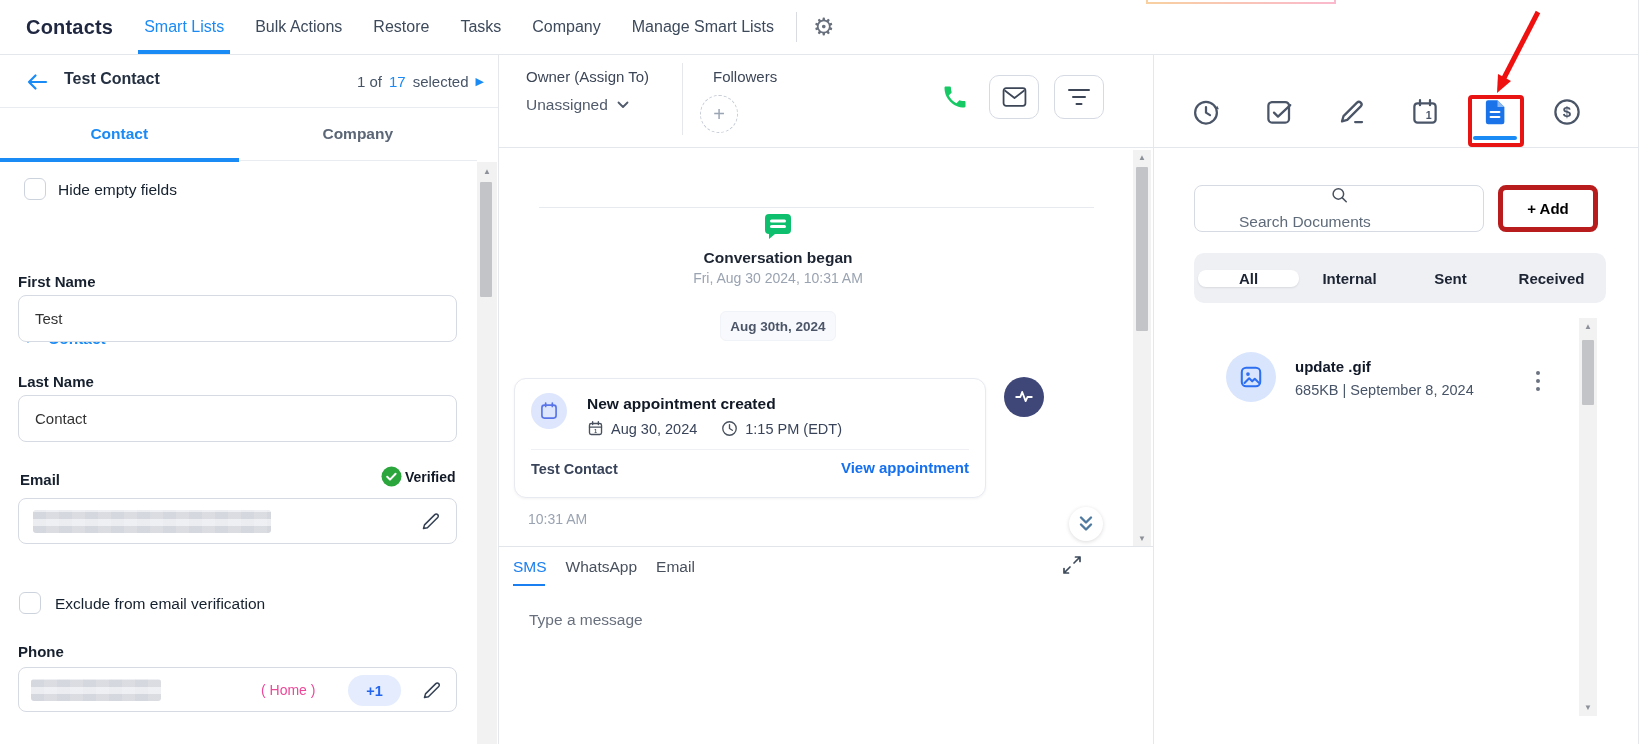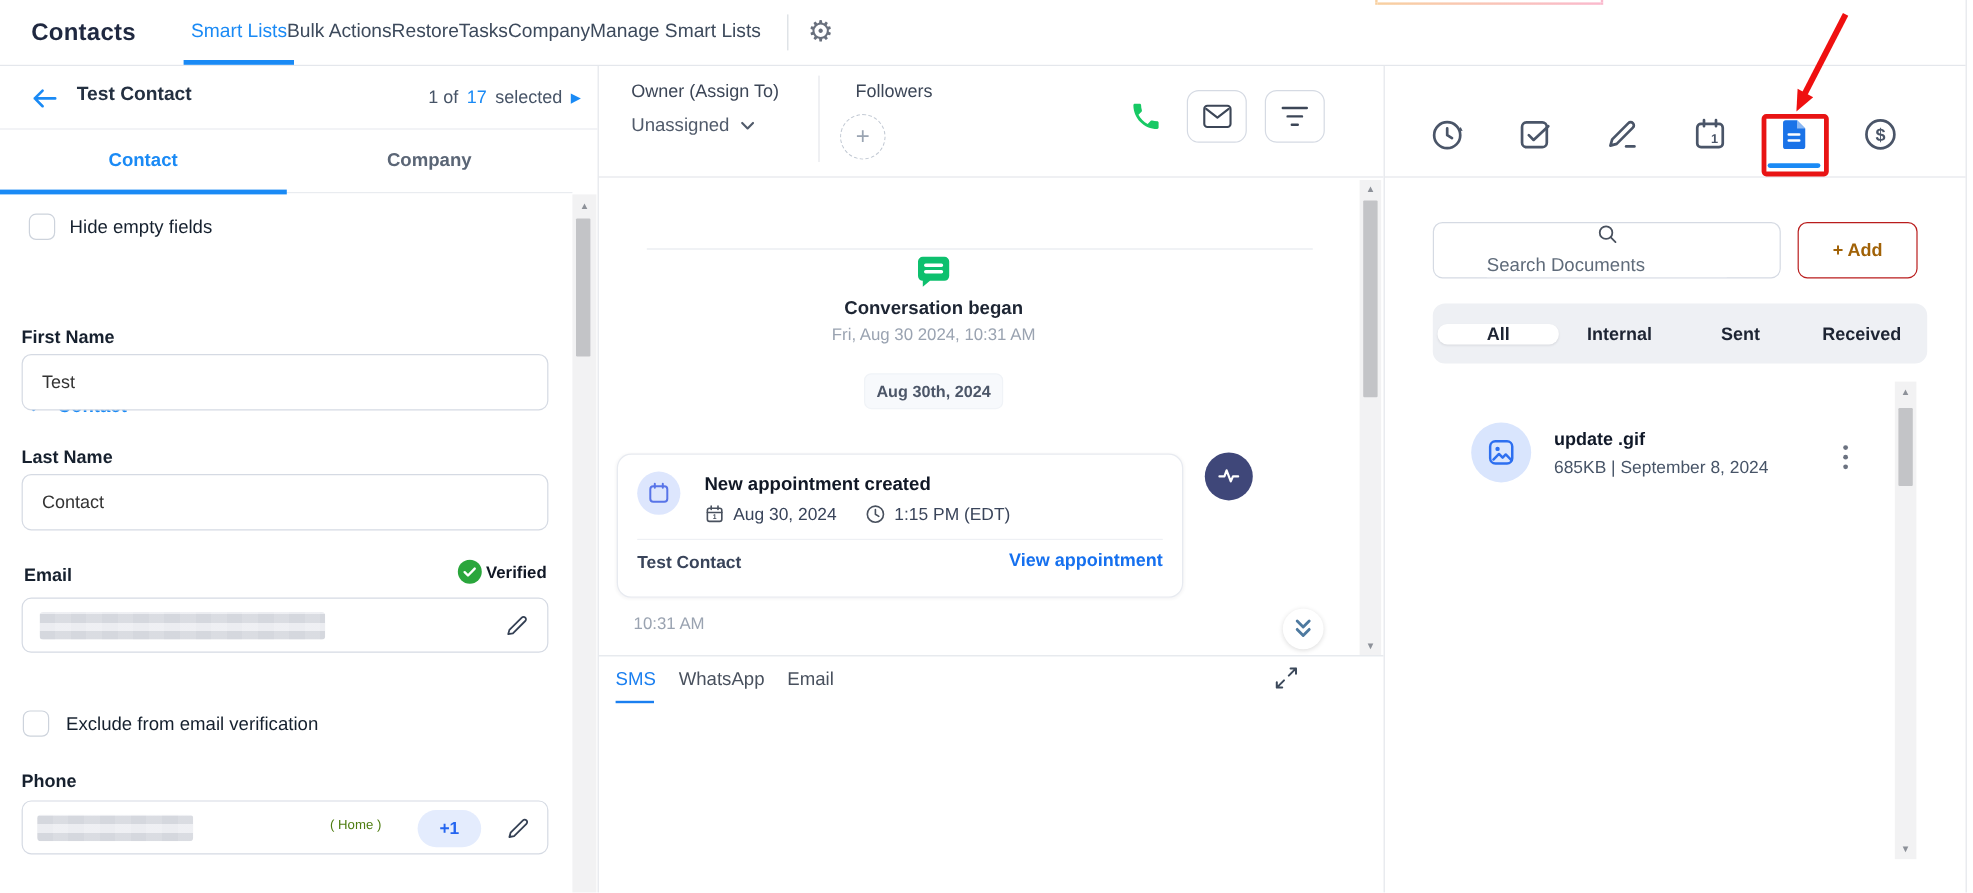--- a/index.html
+++ b/index.html
@@ -6,21 +6,21 @@
   html,body { background:#fff; }
   #app {
     position:relative; width:1644px; height:744px; overflow:hidden;
     font-family:"Liberation Sans", sans-serif; color:#1d2939; background:#fff;
   }
   .abs { position:absolute; }
 
   
   #topnav { position:absolute; left:0; top:0; width:1638px; height:55px; border-bottom:1px solid #e4e7ec; display:flex; align-items:center; background:#fff; }
   .nav-title { font-size:20px; font-weight:bold; color:#1f2840; margin-left:26px; letter-spacing:.2px; }
-  .nav-tabs { display:flex; align-items:center; margin-left:46px; height:100%; }
+  .nav-tabs { display:flex; align-items:center; gap:31px; margin-left:31px; height:100%; }
   .nav-tab { font-size:16px; color:#3d4a5c; height:100%; display:flex; align-items:center; position:relative; cursor:pointer; white-space:nowrap; }
   .nav-tab.active { color:#1a8af5; }
   .nav-tab.active::after { content:""; position:absolute; left:-6px; right:-6px; bottom:0; height:4px; background:#1a8af5; }
   .nav-sep { width:1px; height:30px; background:#d8dce2; margin-left:22px; }
   .gear { margin-left:16px; font-size:24px; color:#69707d; cursor:pointer; line-height:1; }
   .grad-sliver { position:absolute; left:1146px; top:0; width:190px; height:4px;
     border:2px solid; border-top:none; border-image:linear-gradient(90deg,#f8d0a0,#fab9cd) 1; }
 
   
   #left-panel { position:absolute; left:0; top:55px; width:498px; height:689px; background:#fff; }
@@ -42,21 +42,21 @@
   .text-input { position:absolute; left:18px; width:439px; height:47px; border:1px solid #d5dae3; border-radius:8px; background:#fff; font-size:15px; color:#333; padding:0 16px; font-family:"Liberation Sans",sans-serif; }
   .blurbox { border-radius:3px; filter:blur(.6px);
     background: repeating-linear-gradient(0deg, rgba(206,209,216,.65) 0 7px, rgba(238,239,243,.8) 7px 14px),
                 repeating-linear-gradient(90deg, #e2e4e9 0 13px, #f1f2f5 13px 26px); }
   .pencil-btn { cursor:pointer; }
   .helper-row { position:absolute; left:20px; top:495px; font-size:15.5px; color:#69707d; }
   .helper-row a { color:#1a7ff0; text-decoration:underline; cursor:pointer; }
   .badge-verified { position:absolute; left:381px; top:411px; display:flex; align-items:center; gap:3px; }
   .badge-verified .txt { font-size:14px; font-weight:bold; color:#111826; }
   .pill-plus1 { position:absolute; left:329px; top:7px; width:53px; height:31px; background:#e4ecfd; color:#2465f0; font-weight:bold; font-size:14.5px; border-radius:16px; display:flex; align-items:center; justify-content:center; cursor:pointer; }
-  .phone-home { position:absolute; left:256px; top:14px; font-size:11px; color:#4d7c0f; }
+  .phone-home { position:absolute; left:242px; top:14px; font-size:14px; color:#ec4899; }
 
   
   .vscroll { position:absolute; background:#f2f2f3; }
   .vscroll .thumb { position:absolute; left:3px; width:12px; background:#c3c4c7; border-radius:1px; cursor:pointer; }
   .scroll-arrow { position:absolute; left:0; width:100%; text-align:center; font-size:8px; color:#8d9199; cursor:pointer; }
 
   
   #mid-panel { position:absolute; left:498px; top:55px; width:655px; height:689px; border-left:1px solid #e4e7ec; background:#fff; }
   .mid-header { position:absolute; left:0; top:0; width:100%; height:93px; border-bottom:1px solid #e4e7ec; }
   .owner-label { position:absolute; left:27px; top:13px; font-size:15px; color:#3c4657; }
@@ -95,21 +95,21 @@
 
   
   #right-panel { position:absolute; left:1153px; top:55px; width:485px; height:689px; border-left:1px solid #e4e7ec; background:#fff; }
   .rail { position:absolute; left:0; top:0; width:100%; height:93px; border-bottom:1px solid #e4e7ec; }
   .rail-icon { position:absolute; top:40px; width:34px; height:34px; display:flex; align-items:center; justify-content:center; cursor:pointer; }
   .rail-underline { position:absolute; left:319px; top:81px; width:44px; height:3.5px; background:#1a8af5; border-radius:2px; }
   .red-box { position:absolute; left:314px; top:40px; width:56px; height:52px; border:4px solid #e81414; border-radius:4px; pointer-events:none; }
   .search-wrap { position:absolute; left:40px; top:130px; width:290px; height:47px; border:1px solid #d5dae3; border-radius:8px; display:flex; align-items:center; padding:0 14px; gap:9px; background:#fff;flex-direction:column; }
   .search-wrap input { border:none; outline:none; flex:1; font-size:15.5px; font-family:"Liberation Sans",sans-serif; color:#333; }
   .search-wrap input::placeholder { color:#5f6b7a; }
-  .add-btn { position:absolute; left:344px; top:130px; width:100px; height:47px; border:1px solid #b91c1c; border-radius:8px; background:#fff; font-size:15px; font-weight:bold; color:#a16207; display:flex; align-items:center; justify-content:center; cursor:pointer; }
+  .add-btn { position:absolute; left:344px; top:130px; width:100px; height:47px; border:5px solid #b91c1c; border-radius:8px; background:#fff; font-size:15px; font-weight:bold; color:#000000; display:flex; align-items:center; justify-content:center; cursor:pointer; }
   .seg { position:absolute; left:40px; top:198px; width:412px; height:50px; background:#eef0f4; border-radius:10px; display:flex; padding:4px;align-items:center; }
   .seg-tab { flex:1; display:flex; align-items:center; justify-content:center; font-size:15px; font-weight:bold; color:#1d2433; border-radius:8px; cursor:pointer; }
   .seg-tab.active { background:#fff; box-shadow:0 1px 2px rgba(16,24,40,.1); }
   .doc-item { position:absolute; left:52px; top:290px; width:352px; height:70px; cursor:pointer; }
   .doc-icon-circle { position:absolute; left:20px; top:7px; width:50px; height:50px; border-radius:50%; background:#d9e5fd; display:flex; align-items:center; justify-content:center; }
   .doc-name { position:absolute; left:89px; top:13px; font-size:15px; font-weight:bold; color:#101828; }
   .doc-meta { position:absolute; left:89px; top:37px; font-size:14.5px; color:#475467; }
   .doc-dots { position:absolute; left:324px; top:20px; width:16px; height:32px; display:flex; flex-direction:column; align-items:center; justify-content:center; gap:4px; cursor:pointer; }
   .doc-dots i { width:4px; height:4px; border-radius:50%; background:#6b7280; }
 
@@ -306,20 +306,21 @@
       <div class="composer-tabs">
         <div class="composer-tab active">SMS</div>
         <div class="composer-tab">WhatsApp</div>
         <div class="composer-tab">Email</div>
       </div>
       <div class="composer-collapse">
         <svg width="20" height="20" viewBox="0 0 20 20">
             <path d="M18 2 L12 8 M18 2 v4.5 M18 2 h-4.5 M2 18 L8 12 M2 18 v-4.5 M2 18 h4.5" stroke="#3d4a5c" stroke-width="1.7" fill="none" stroke-linecap="round" stroke-linejoin="round"></path>
           </svg>
       </div>
+      <input class="composer-input" placeholder="Type a message" style="">
     </div>
   </div>
 
   <div id="right-panel">
     <div class="rail">
       <div class="rail-icon" style="left:35px;">
         <svg width="30" height="30" viewBox="0 0 24 24">
             <circle cx="12" cy="12.5" r="8.7" stroke="#4a5568" stroke-width="1.8" fill="none"></circle>
             <path d="M12 8 v4.5 l3.2 2" stroke="#4a5568" stroke-width="1.8" fill="none" stroke-linecap="round" stroke-linejoin="round"></path>
             <path d="M22.3 9.8 l-3-.4 1.7-2.4z" fill="#4a5568"></path>

